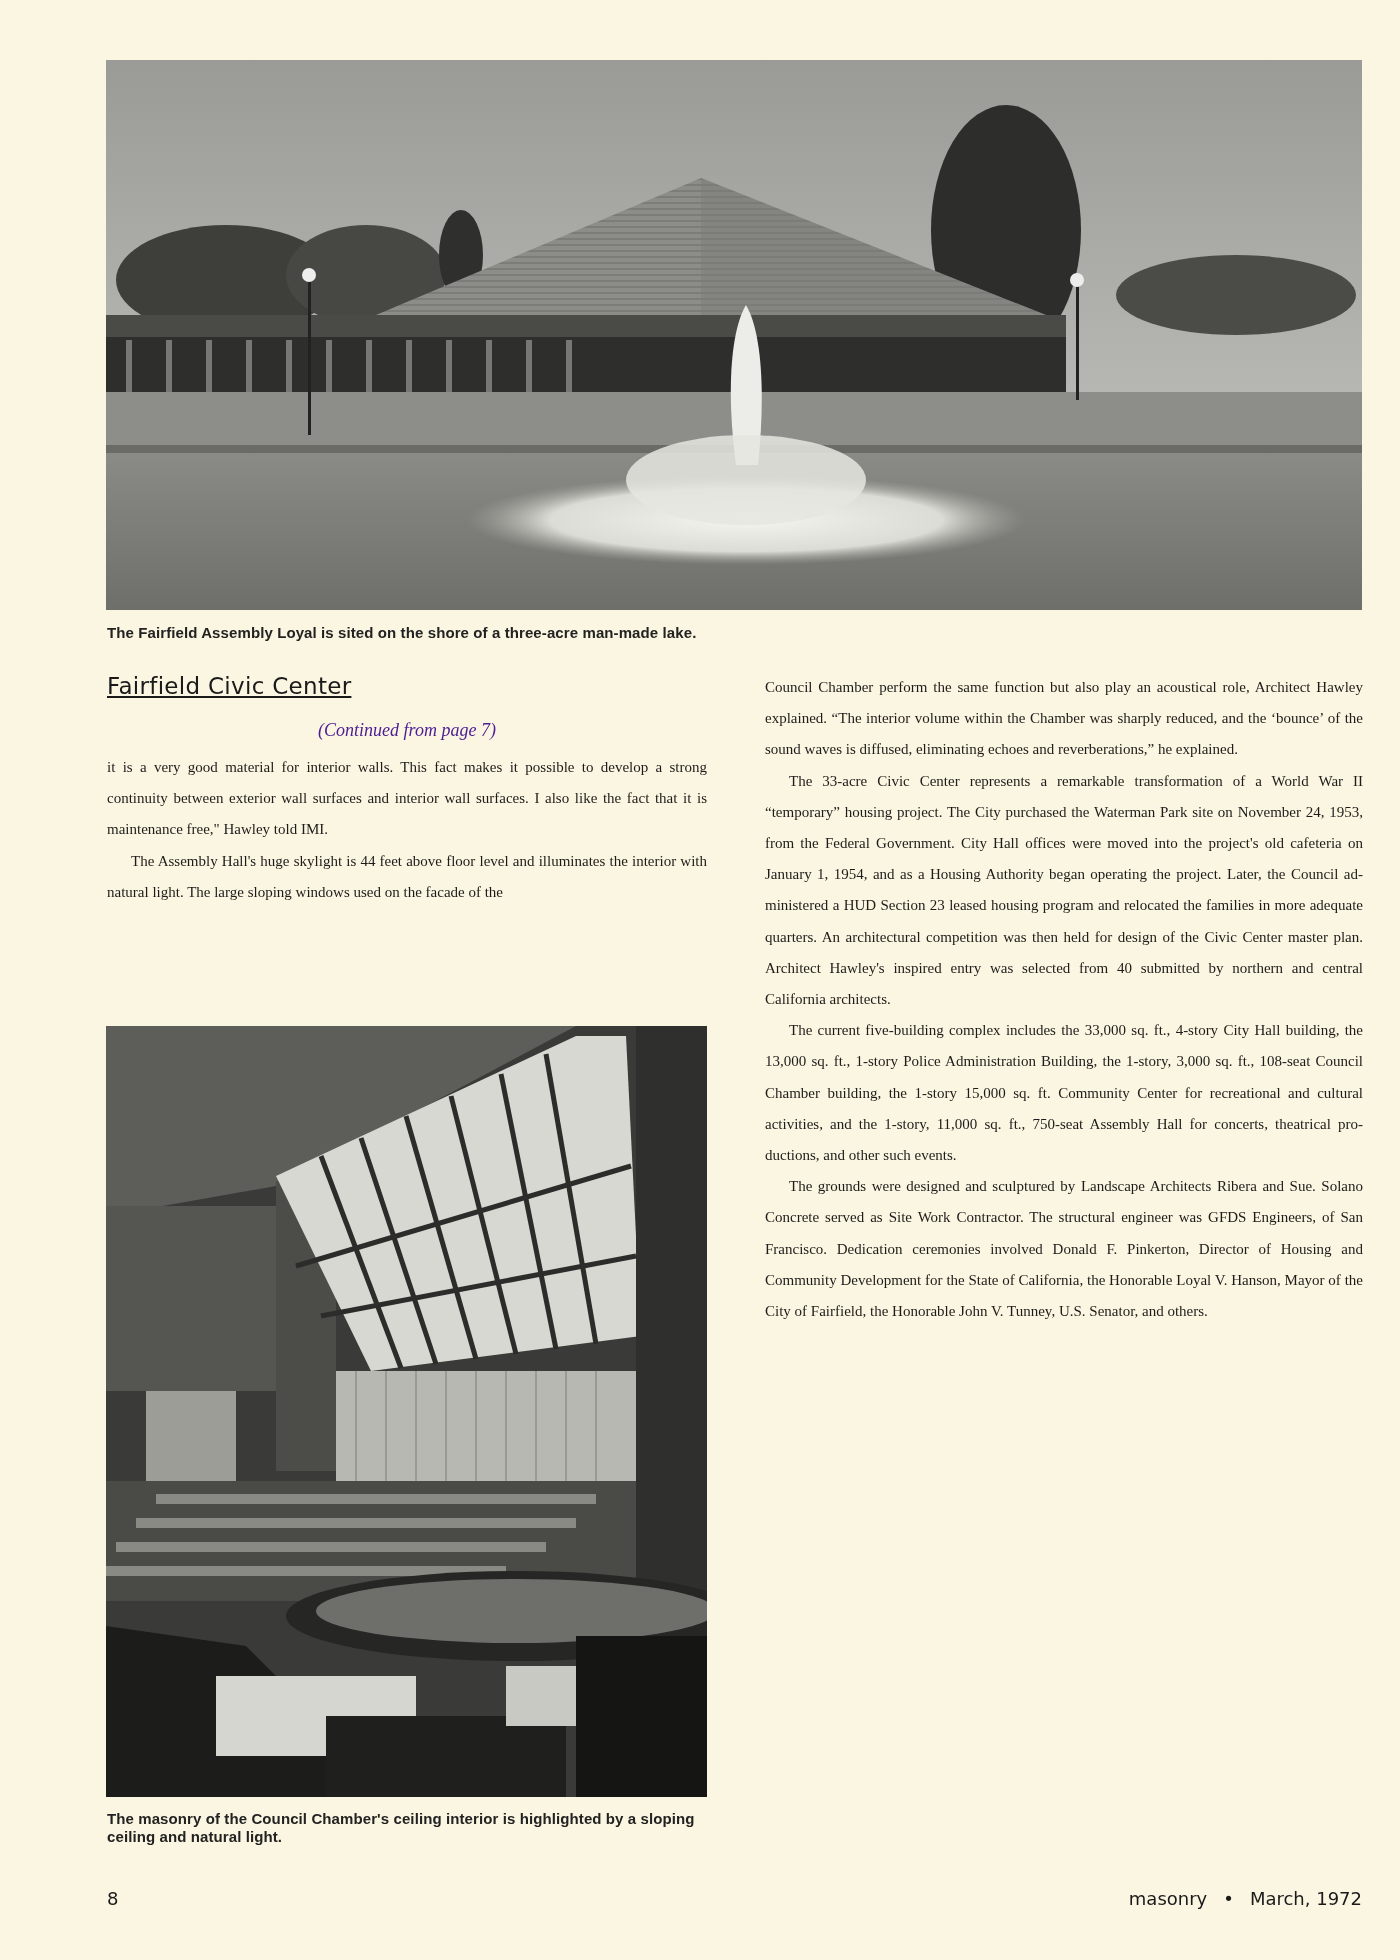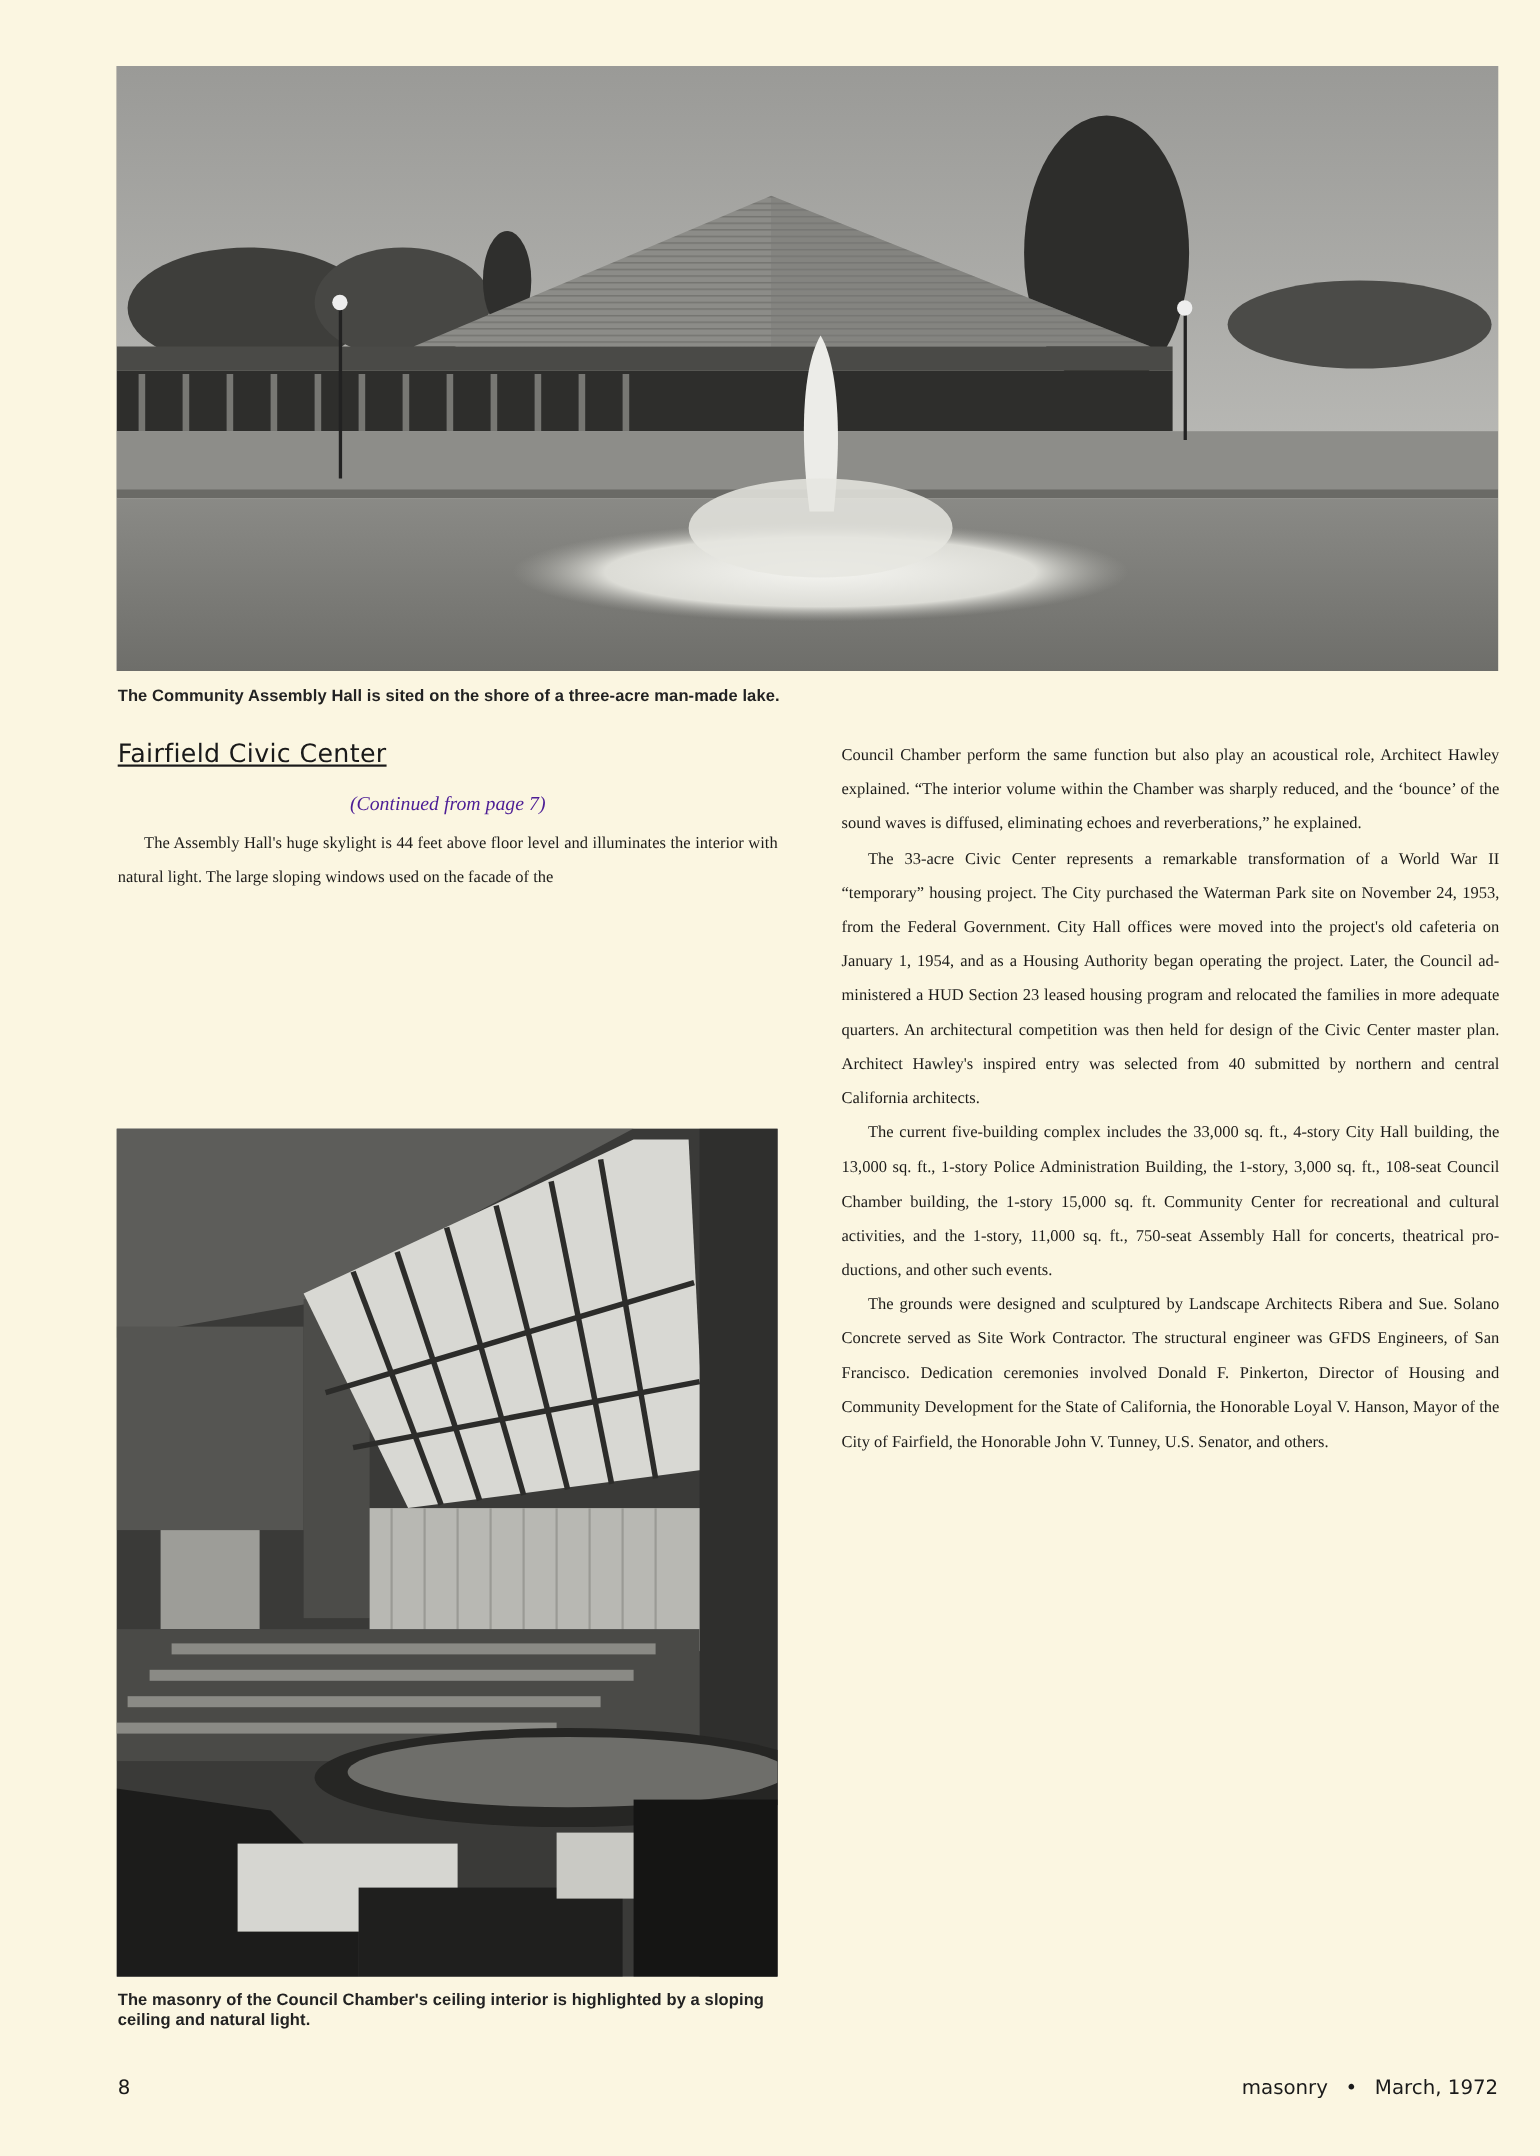--- a/index.html
+++ b/index.html
@@ -104,26 +104,27 @@
     <rect x="970" y="220" width="3" height="120" fill="#222"></rect>
     <circle cx="971" cy="220" r="7" fill="#eee"></circle>
 
     <rect x="0" y="393" width="1256" height="157" fill="url(#water)"></rect>
 
     <ellipse cx="640" cy="460" rx="280" ry="45" fill="url(#spray)"></ellipse>
     <path d="M630 405 C620 330 625 270 640 245 C655 270 660 330 652 405 Z" fill="#ecece8"></path>
     <ellipse cx="640" cy="420" rx="120" ry="45" fill="#e6e6e1" opacity="0.85"></ellipse>
   </svg>
 </div>
-<div class="caption top-caption">The Community Assembly Hall is sited on the shore of a three-acre man-made lake.</div>
+<div class="caption top-caption">The Fairfield Assembly Loyal is sited on the shore of a three-acre man-made lake.</div>
 
 <div class="heading">Fairfield Civic Center</div>
 <div class="continued">(Continued from page 7)</div>
 
 <div class="col left-col">
+  <p>it is a very good material for interior walls. This fact makes it possible to develop a strong continuity between exterior wall surfaces and interior wall surfaces. I also like the fact that it is maintenance free," Hawley told IMI.</p>
   <p class="indent">The Assembly Hall's huge skylight is 44 feet above floor level and illuminates the interior with natural light. The large sloping windows used on the facade of the</p>
 </div>
 
 <div class="photo chamber-photo">
   <svg width="601" height="771" viewBox="0 0 601 771">
     <rect width="601" height="771" fill="#3a3a38"></rect>
 
     <polygon points="0,0 470,0 170,160 0,190" fill="#5d5d5a"></polygon>
 
     <rect x="0" y="180" width="170" height="185" fill="#555552"></rect>

